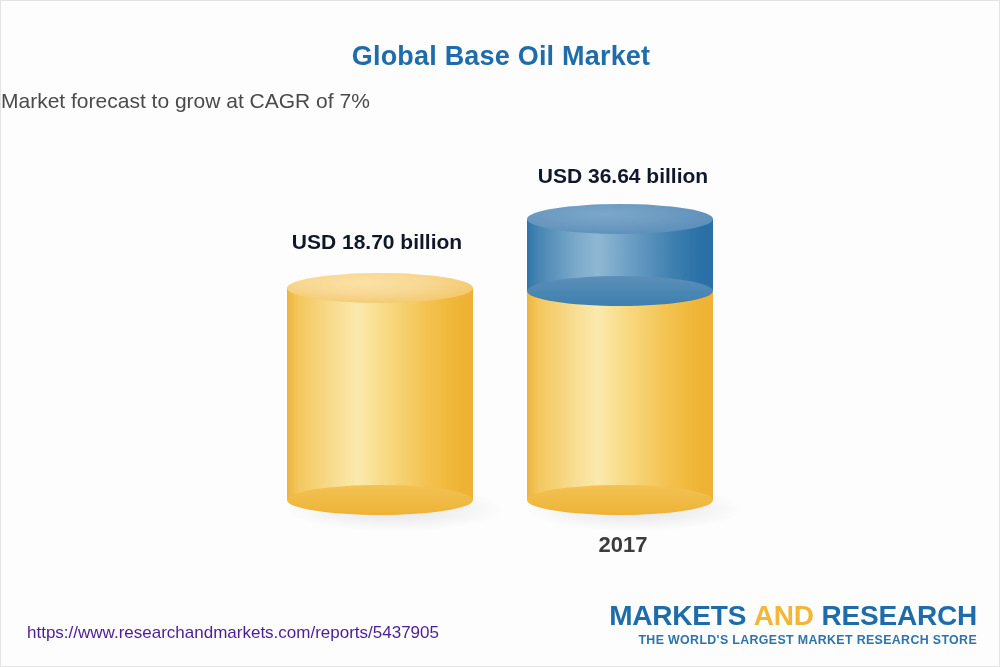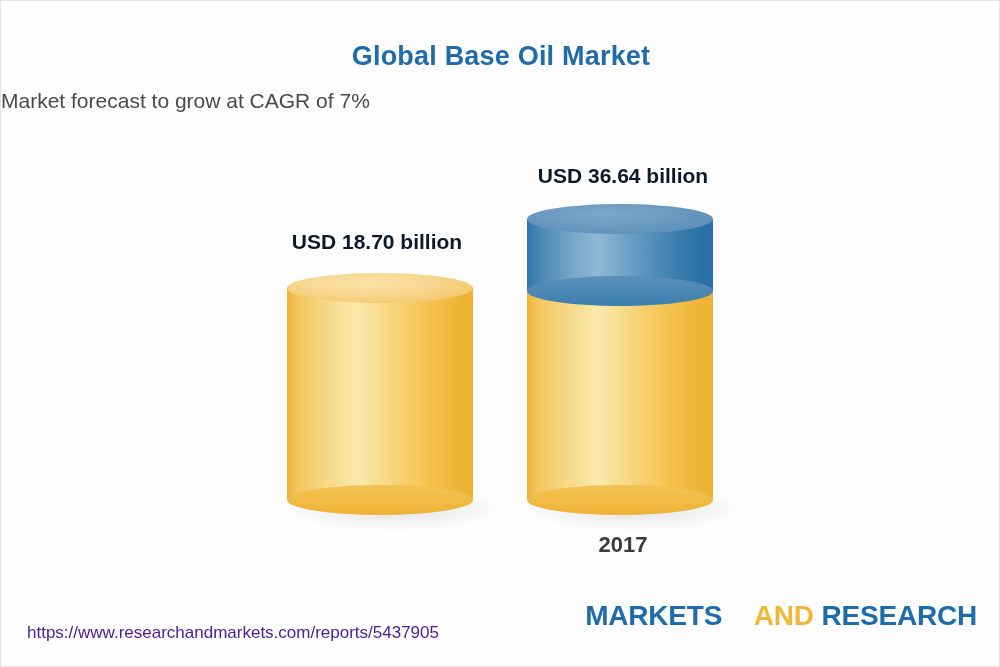--- a/index.html
+++ b/index.html
@@ -169,21 +169,20 @@
   .brand-main {
     font-size: 28px;
     font-weight: bold;
     color: #1f6cab;
     letter-spacing: -0.2px;
     line-height: 1.05;
     white-space: nowrap;
   }
   .brand-main .brand-and {
     color: #f2b737;
-    margin-left: 24px;
   }
   .brand-tagline {
     font-size: 12.4px;
     font-weight: bold;
     color: #2e74ab;
     letter-spacing: 0.35px;
     margin-top: 3px;
     white-space: nowrap;
   }
 </style>
@@ -225,15 +224,16 @@
   </div>
 
   <div class="value-label l-2025">USD 36.64 billion</div>
 
   <div class="cat-label c-2025">2017</div>
 
   <div class="source-url">https://www.researchandmarkets.com/reports/5437905</div>
 
   <div class="brand-logo">
     <div class="brand-main"><span>MARKETS</span><span>&nbsp;</span><span class="brand-and">AND</span><span>&nbsp;</span><span>RESEARCH</span></div>
+    <div class="brand-tagline">THE WORLD'S LARGEST MARKET RESEARCH STORE</div>
   </div>
 
 </div>
 
 </body></html>

